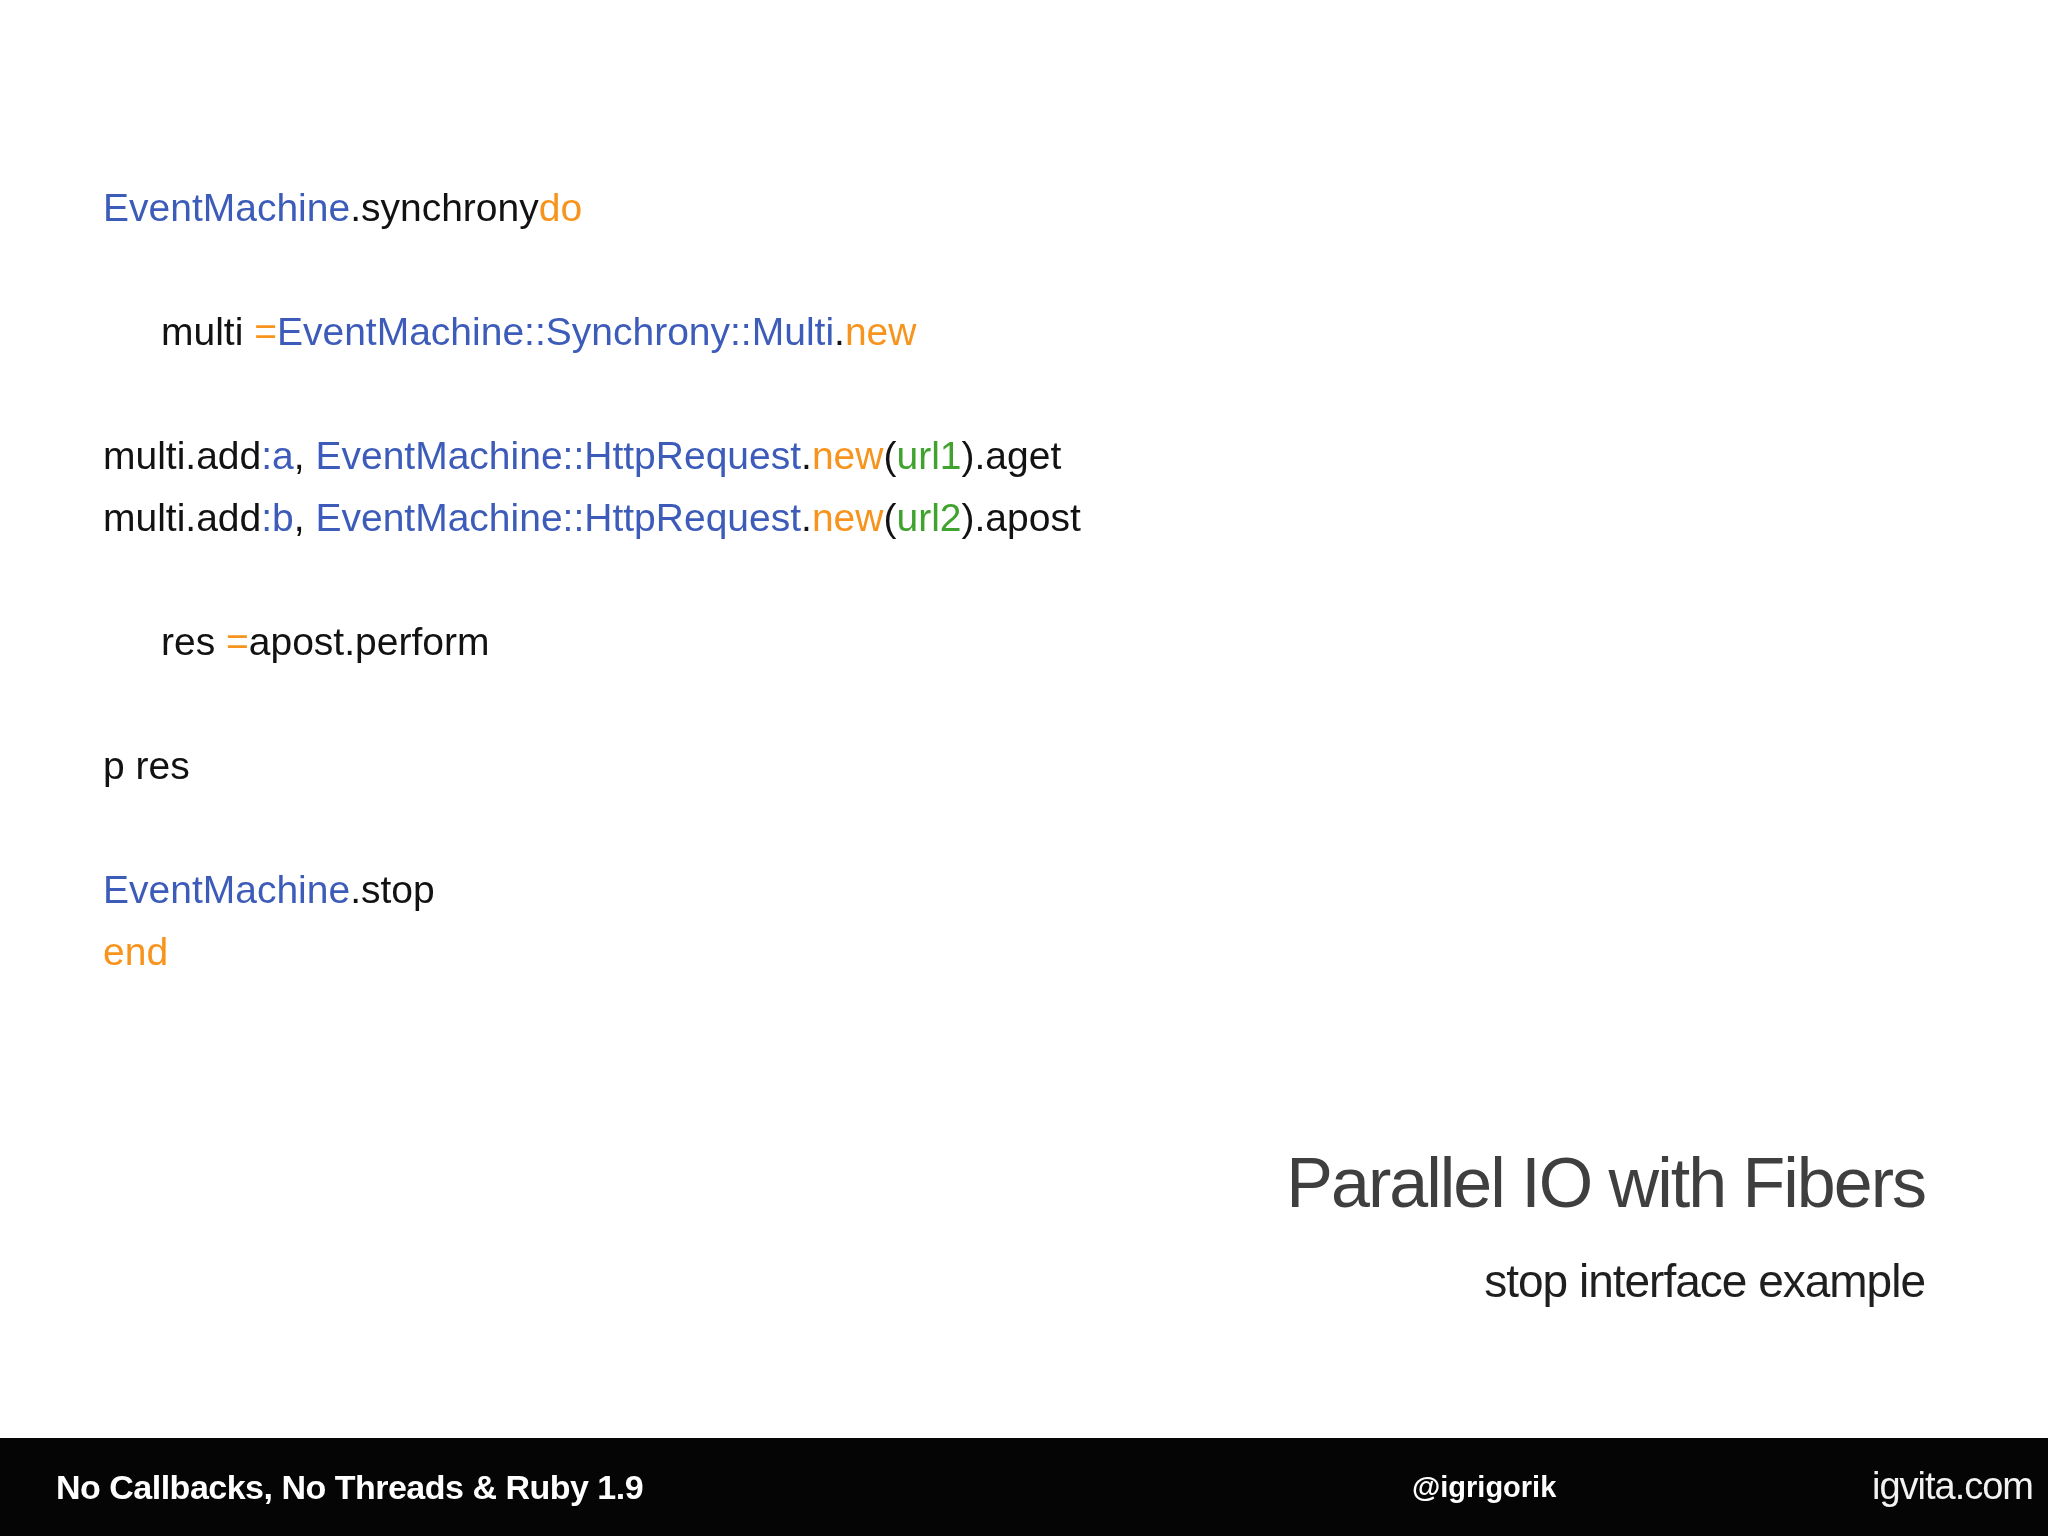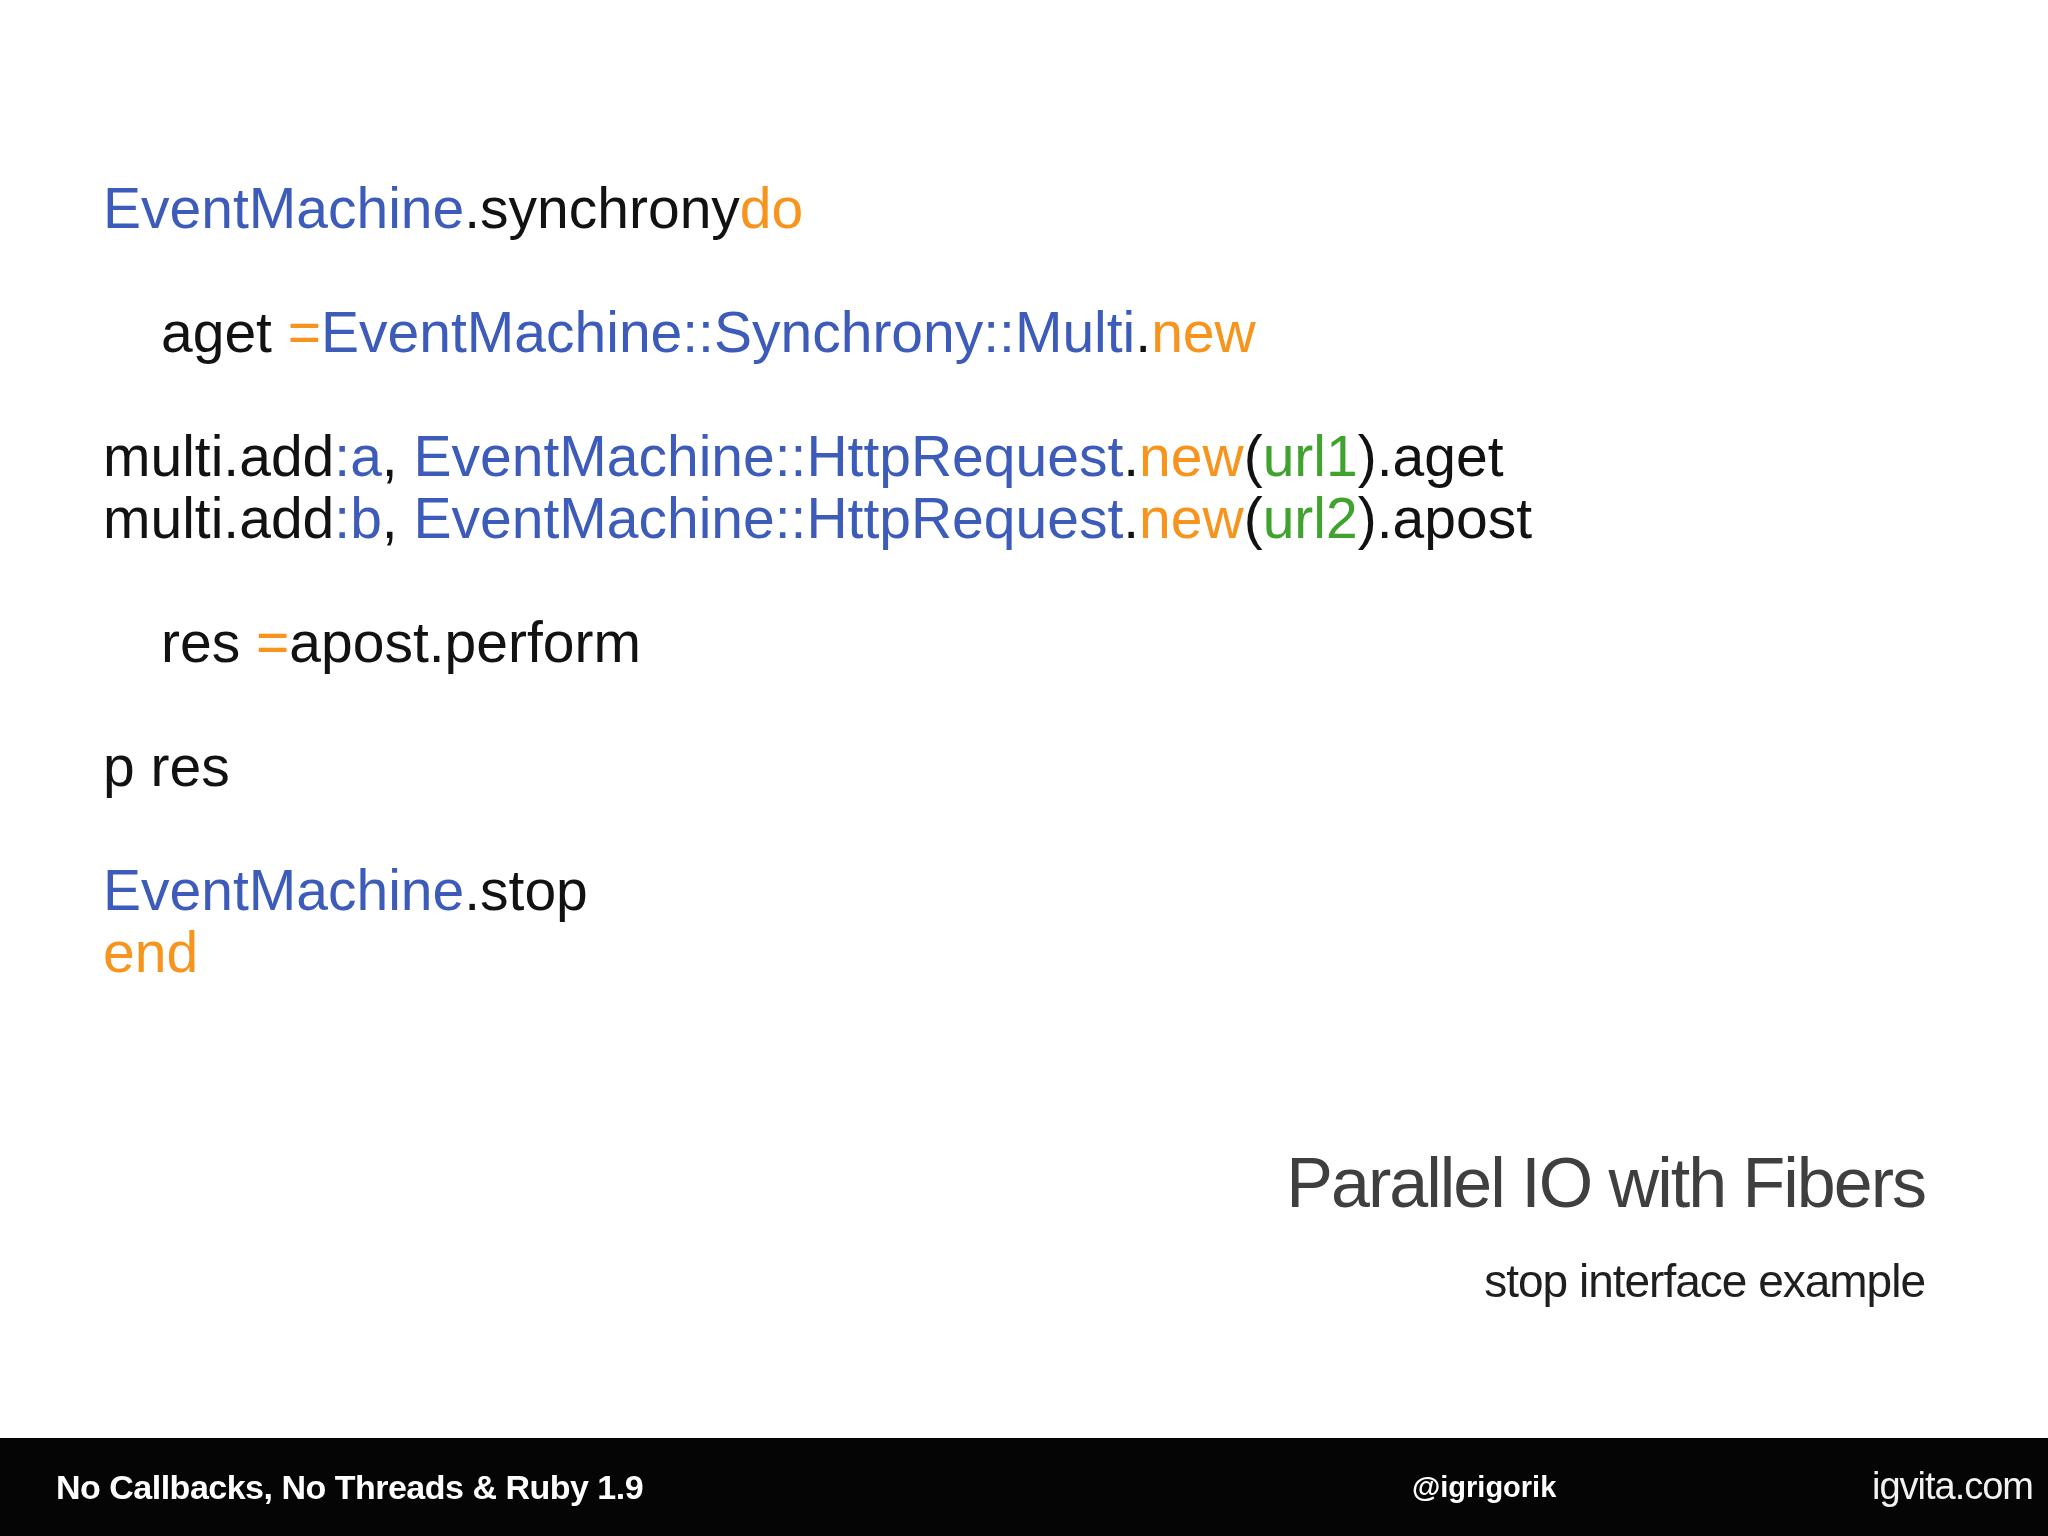--- a/index.html
+++ b/index.html
@@ -1,21 +1,21 @@
 <!DOCTYPE html>
 <html><head>
 <meta charset="utf-8">
 <style>
   html,body{margin:0;padding:0;background:#ffffff;}
   .slide{
     position:relative;width:2048px;height:1536px;background:#ffffff;
     font-family:"Liberation Sans","DejaVu Sans",sans-serif;overflow:hidden;
   }
   
-  .code-block{position:absolute;left:103px;top:177px;font-size:57px;color:#121212;}
+  .code-block{position:absolute;left:103px;top:177px;font-size:39px;color:#121212;}
   .code-line{height:62px;line-height:62px;white-space:pre;}
   .code-line.indent{padding-left:58px;}
   .tk{white-space:pre;}
   .tk.plain{color:#121212;}
   .tk.blue{color:#3d5cba;}
   .tk.orange{color:#f7941d;}
   .tk.green{color:#3fa32e;}
   
   .title-block{position:absolute;right:123px;top:1148px;text-align:right;}
   .slide-title{font-size:70px;font-weight:400;color:#3f3f3f;letter-spacing:-2px;line-height:1;}
@@ -30,21 +30,21 @@
     color:#f2f2f2;font-weight:400;font-size:38px;letter-spacing:-1px;margin-left:12px;}
 </style>
 </head>
 <body>
 
 <div class="slide">
 
   <div class="code-block">
     <div class="code-line"><span class="tk blue">EventMachine</span><span class="tk plain">.synchrony</span><span class="tk orange">do</span></div>
     <div class="code-line"></div>
-    <div class="code-line indent"><span class="tk plain">aget </span><span class="tk orange">=</span><span class="tk blue">EventMachine::Synchrony::Multi</span><span class="tk plain">.</span><span class="tk orange">new</span></div>
+    <div class="code-line indent"><span class="tk plain">multi </span><span class="tk orange">=</span><span class="tk blue">EventMachine::Synchrony::Multi</span><span class="tk plain">.</span><span class="tk orange">new</span></div>
     <div class="code-line"></div>
     <div class="code-line"><span class="tk plain">multi.add</span><span class="tk blue">:a</span><span class="tk plain">, </span><span class="tk blue">EventMachine::HttpRequest</span><span class="tk plain">.</span><span class="tk orange">new</span><span class="tk plain">(</span><span class="tk green">url1</span><span class="tk plain">)</span><span class="tk plain">.aget</span></div>
     <div class="code-line"><span class="tk plain">multi.add</span><span class="tk blue">:b</span><span class="tk plain">, </span><span class="tk blue">EventMachine::HttpRequest</span><span class="tk plain">.</span><span class="tk orange">new</span><span class="tk plain">(</span><span class="tk green">url2</span><span class="tk plain">)</span><span class="tk plain">.apost</span></div>
     <div class="code-line"></div>
     <div class="code-line indent"><span class="tk plain">res </span><span class="tk orange">=</span><span class="tk plain">apost.perform</span></div>
     <div class="code-line"></div>
     <div class="code-line"><span class="tk plain">p res</span></div>
     <div class="code-line"></div>
     <div class="code-line"><span class="tk blue">EventMachine</span><span class="tk plain">.stop</span></div>
     <div class="code-line"><span class="tk orange">end</span></div>

